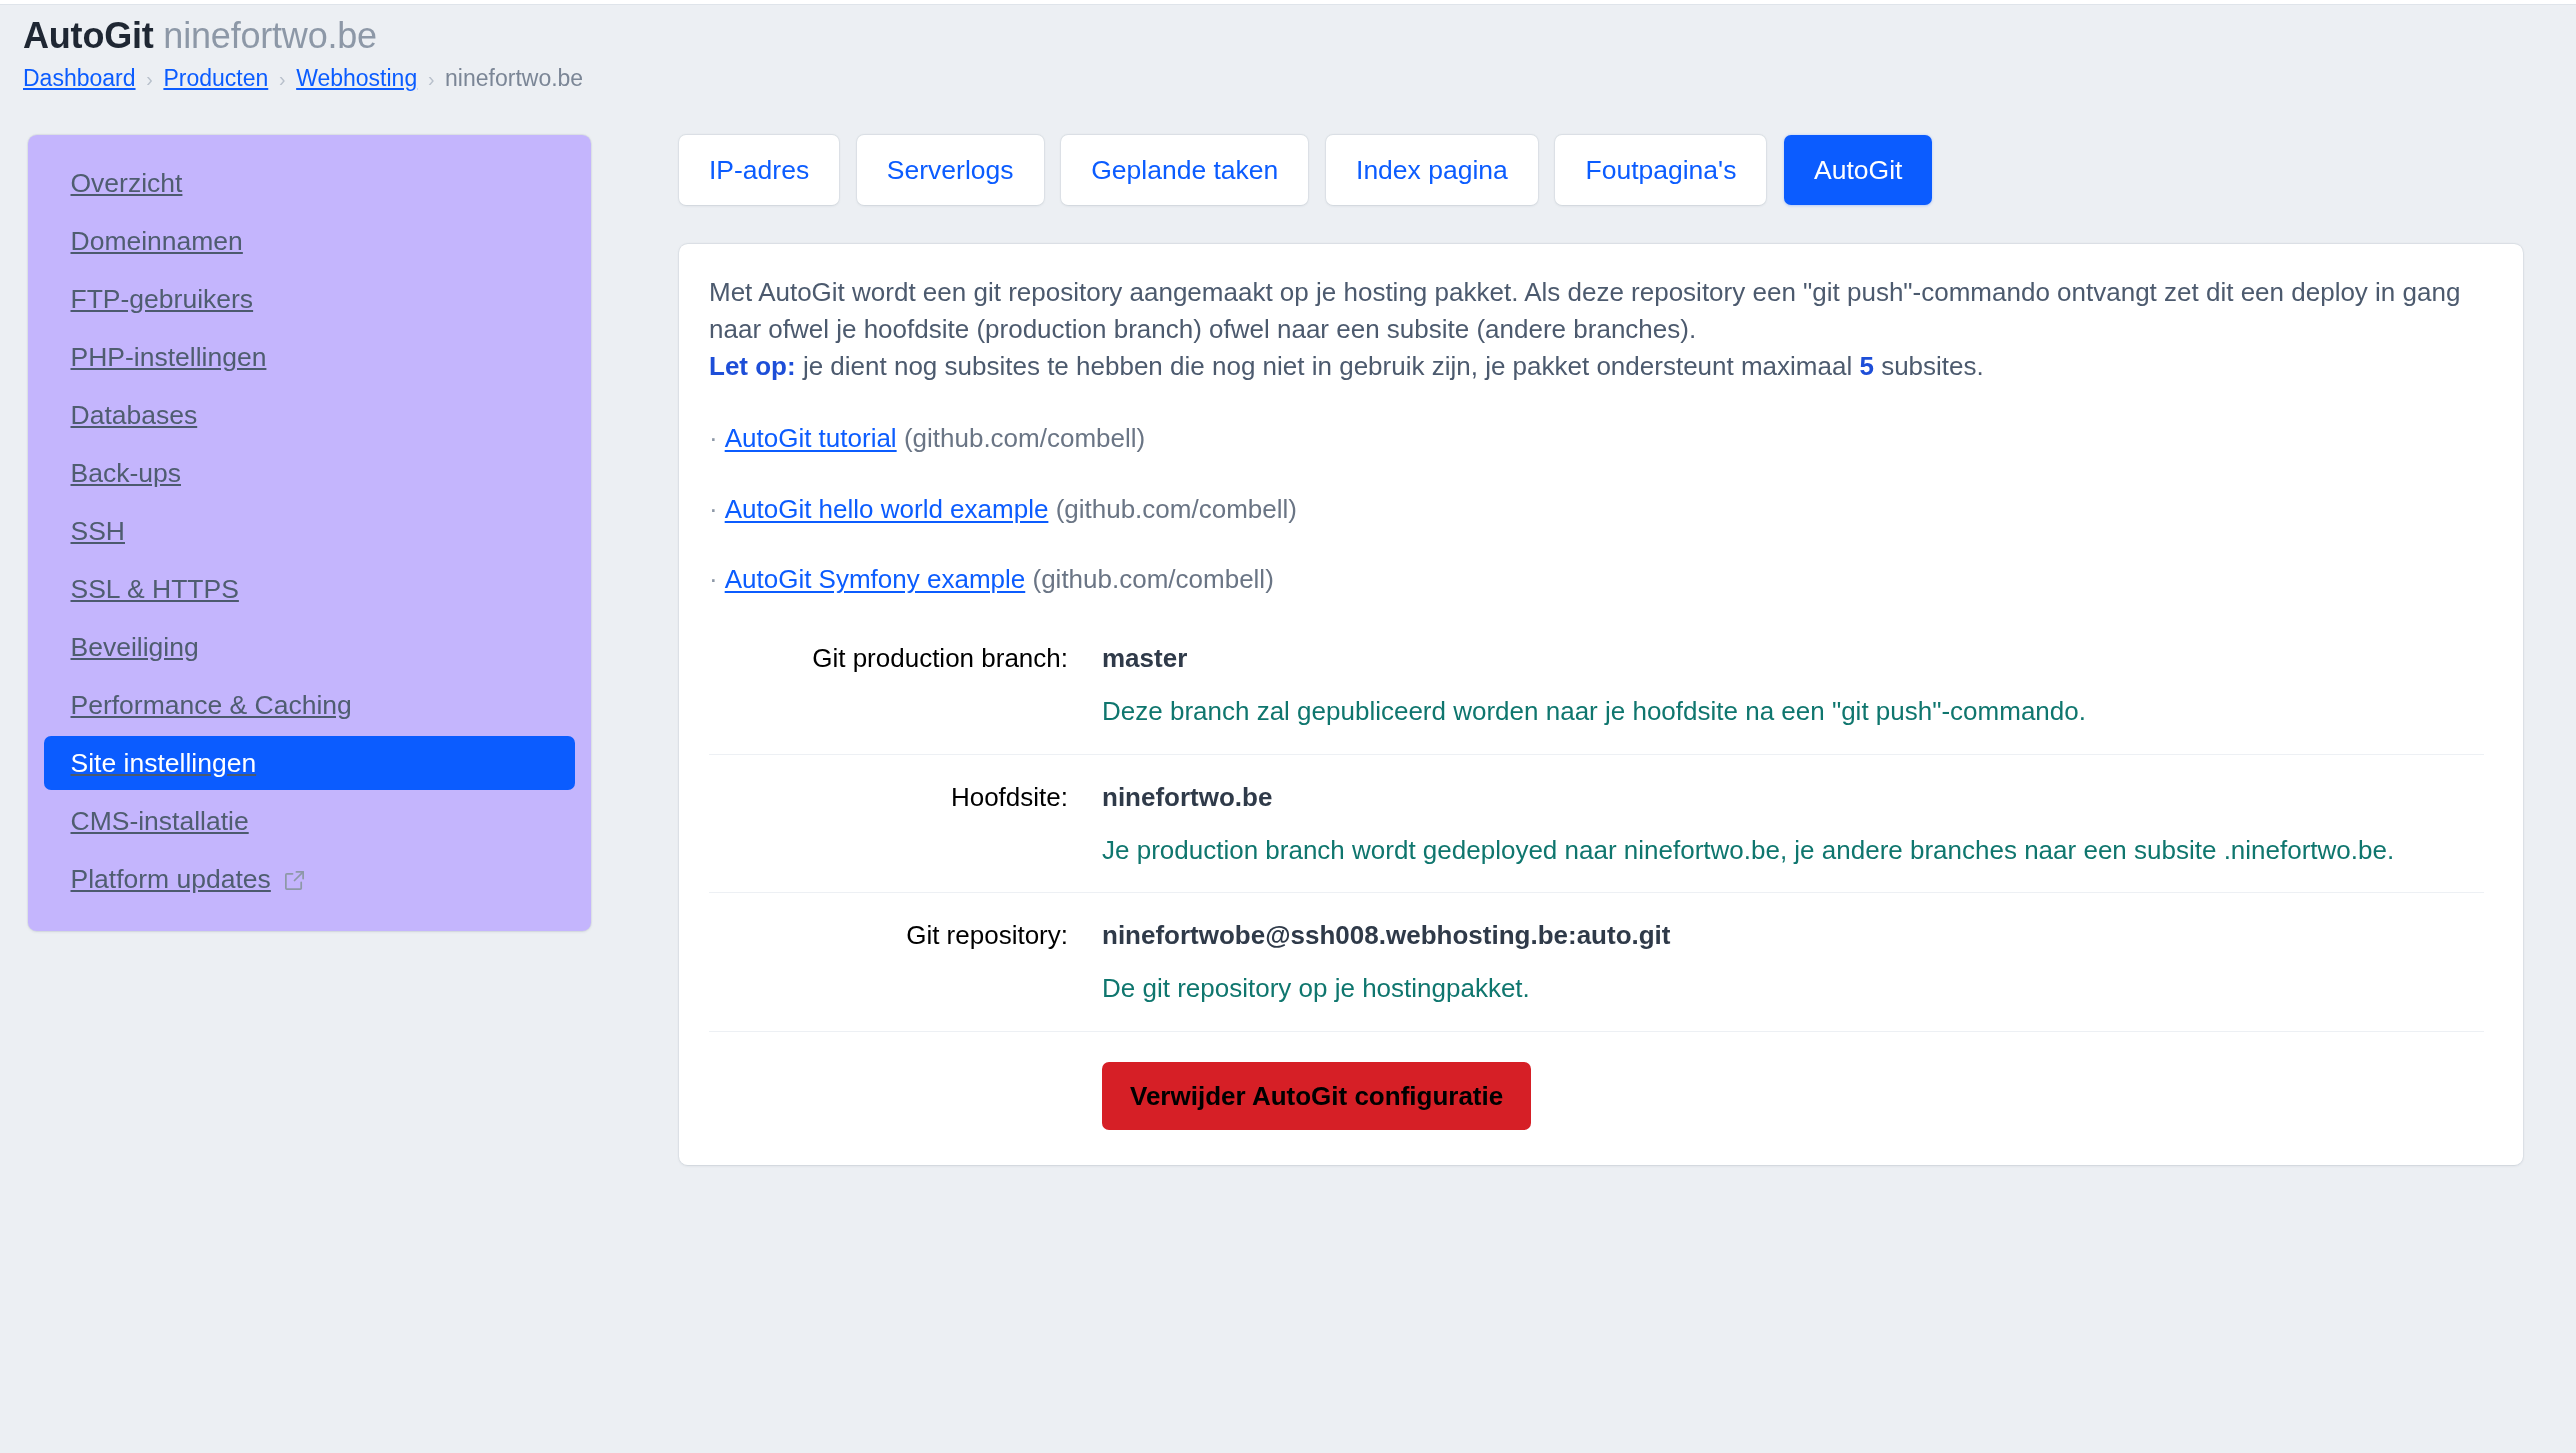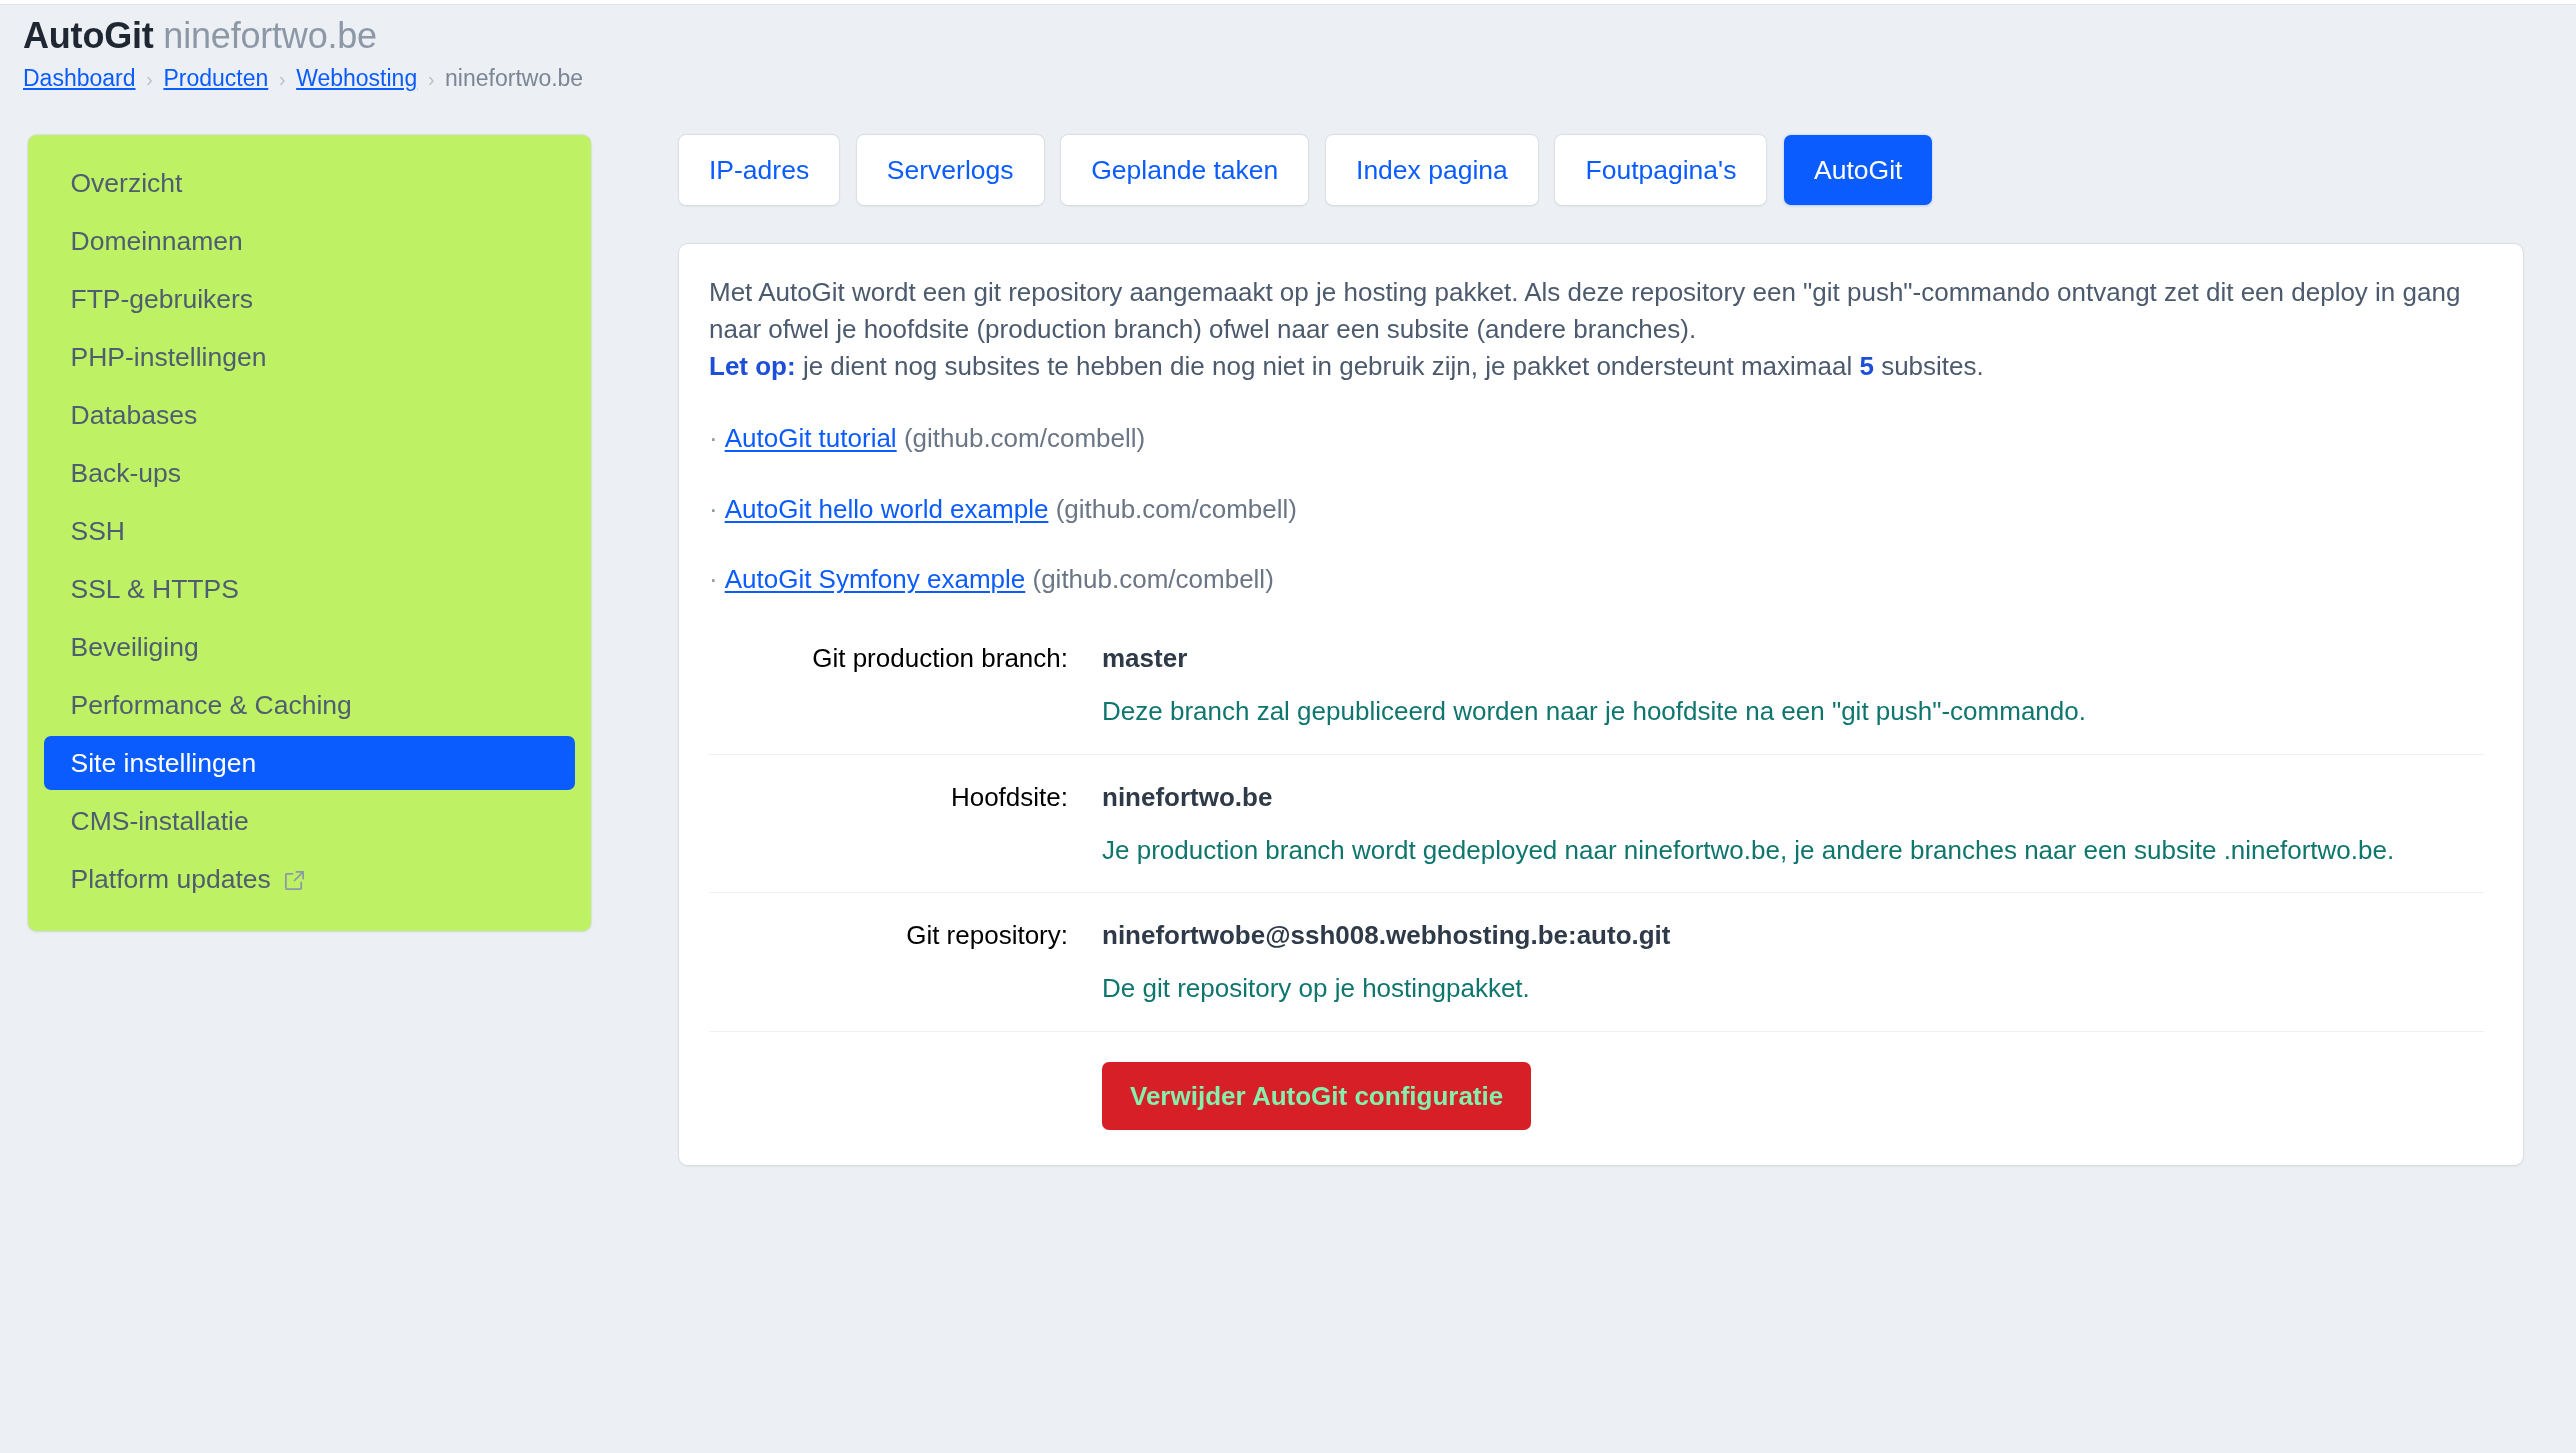--- a/index.html
+++ b/index.html
@@ -67,25 +67,26 @@
   .layout {
     display: flex;
     align-items: flex-start;
     padding: 42px 0 0 0;
   }
 
   
   .sidebar {
     width: 563px;
     margin-left: 28px;
-    background: #bef264;
+    background: #c4b5fd;
     border-radius: 8.8px;
     box-shadow: 0 0.9px 2.7px rgba(30,45,70,.10), 0 0 0 0.9px rgba(30,45,70,.045);
     padding: 21px 16px 25px 16px;
     flex: none;
+    text-decoration: underline;
   }
 
   .nav-item {
     display: flex;
     align-items: center;
     gap: 12.4px;
     font-size: 26.5px;
     line-height: 1;
     color: #4f5d70;
     padding: 14px 26.5px;
@@ -214,21 +215,21 @@
 
   
   .def-footer {
     border-top: 1.8px solid #edf0f4;
     padding-top: 30px;
     padding-left: 393px;
   }
   .btn-danger {
     display: inline-block;
     background: #d61f26;
-    color: #86efac;
+    color: #000000;
     font-size: 26px;
     font-weight: 700;
     line-height: 1;
     padding: 21px 28px;
     border: none;
     border-radius: 7px;
     cursor: pointer;
     font-family: "Liberation Sans", sans-serif;
     white-space: nowrap;
   }

